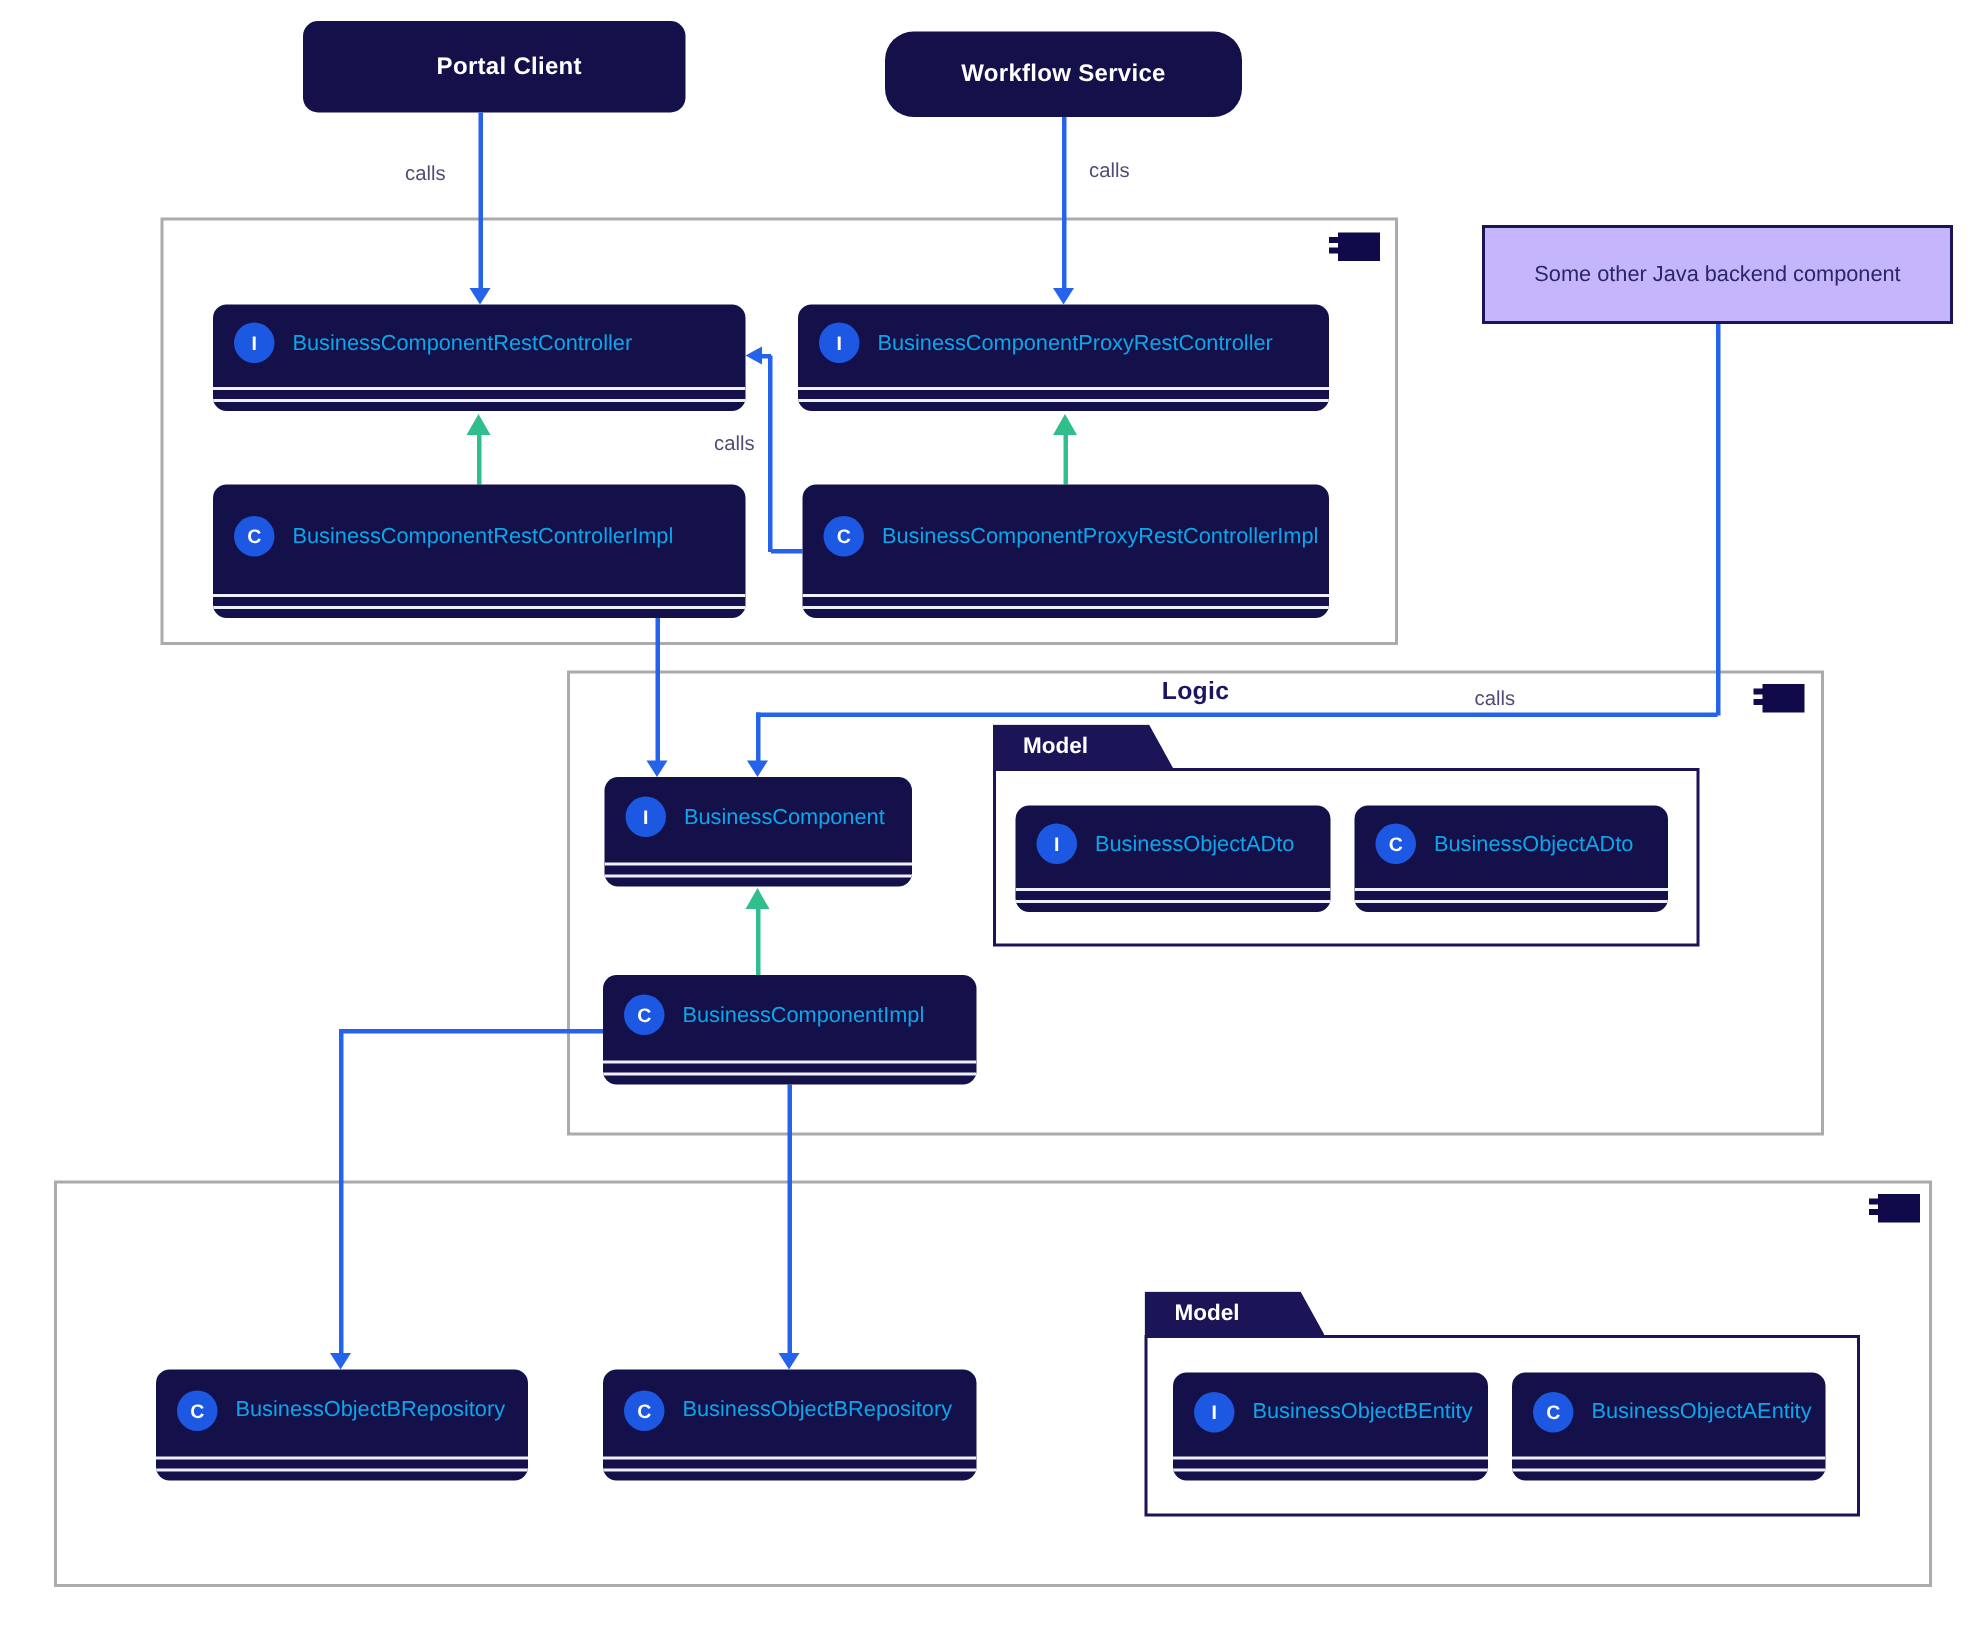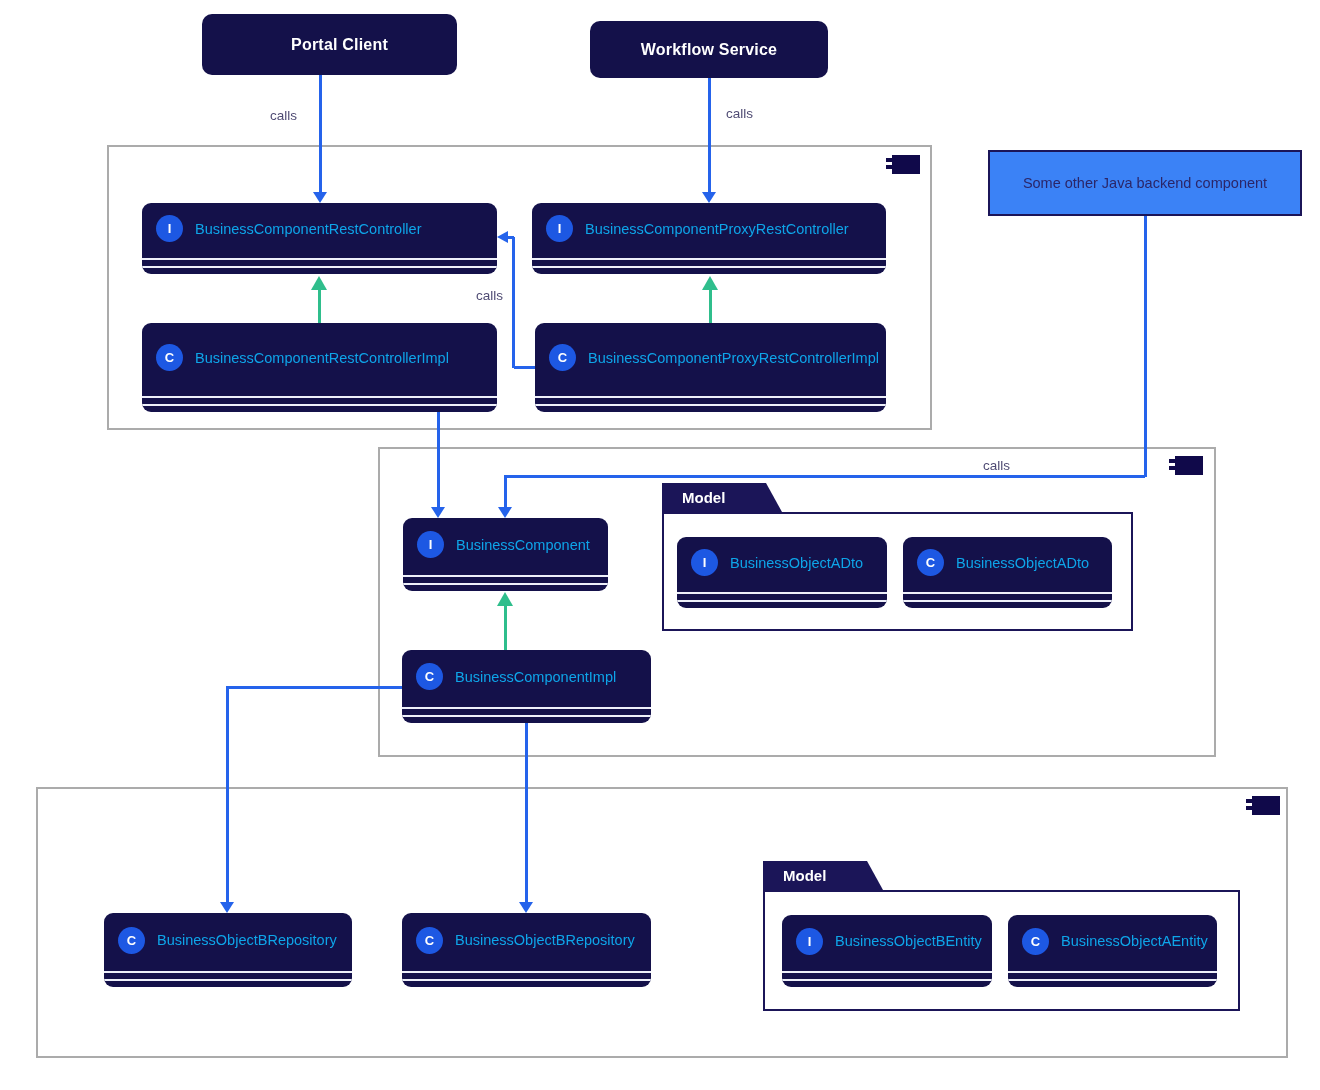--- a/index.html
+++ b/index.html
@@ -8,21 +8,21 @@
     font-family:"Liberation Sans", sans-serif;overflow:hidden;
   }
   
   .layer{position:absolute;background:#ffffff;border:2px solid #ababab;box-sizing:border-box;}
   .layer-title{position:absolute;text-align:center;font-weight:bold;font-size:16.5px;color:#1b1464;letter-spacing:.2px;}
   .diagram-title{position:absolute;text-align:center;font-weight:bold;font-size:16.5px;color:#1b1464;}
 
   
   .ext-node{position:absolute;background:#14114a;border-radius:10px;display:flex;align-items:center;justify-content:center;
     color:#ffffff;font-weight:bold;font-size:16px;letter-spacing:.2px;}
-  .note-node{position:absolute;background:#3b82f6;border:2.5px solid #1b1558;display:flex;align-items:center;justify-content:center;
+  .note-node{position:absolute;background:#c4b5fd;border:2.5px solid #1b1558;display:flex;align-items:center;justify-content:center;
     color:#2b2668;font-size:14.5px;box-sizing:border-box;}
 
   
   .cbox{position:absolute;background:#14114a;border-radius:9px;overflow:hidden;z-index:6;}
   .crow{display:flex;align-items:center;gap:12px;padding-left:14px;height:calc(100% - 20px);}
   .badge{width:27px;height:27px;border-radius:50%;background:#1d58e3;color:#fff;font-weight:bold;font-size:13px;
     display:flex;align-items:center;justify-content:center;flex:0 0 27px;}
   .cname{color:#0ea5e9;font-size:14.5px;white-space:nowrap;}
   .sep{position:absolute;left:0;right:0;height:2px;background:#eef0fa;}
   .s1{bottom:14px;} .s2{bottom:6px;}
@@ -52,41 +52,42 @@
 </style>
 </head>
 <body>
 
 <div class="canvas">
 
   <div class="layer" style="left:107px;top:145px;width:825px;height:285px;"></div>
   <div class="layer" style="left:378px;top:447px;width:838px;height:310px;"></div>
   <div class="layer" style="left:36px;top:787px;width:1252px;height:271px;"></div>
 
+  <div class="layer-title" style="left:378px;top:452px;width:838px;">Logic</div>
 
   <span class="pkg-icon" style="left:886px;top:155px;">
       <span class="pkg-bar pb1"></span>
       <span class="pkg-bar pb2"></span>
       <span class="pkg-rect"></span>
     </span>
   <span class="pkg-icon" style="left:1169px;top:456px;">
       <span class="pkg-bar pb1"></span>
       <span class="pkg-bar pb2"></span>
       <span class="pkg-rect"></span>
     </span>
   <span class="pkg-icon" style="left:1246px;top:796px;">
       <span class="pkg-bar pb1"></span>
       <span class="pkg-bar pb2"></span>
       <span class="pkg-rect"></span>
     </span>
 
   <div class="ext-node" style="left:202px;top:14px;width:235px;height:61px;padding-left:20px;">
     <span>Portal Client</span>
   </div>
-  <div class="ext-node" style="left:590px;top:21px;width:238px;height:57px;">
+  <div class="ext-node" style="left:590px;top:21px;width:238px;height:57px;border-radius:19px;">
     <span>Workflow Service</span>
   </div>
   <div class="note-node" style="left:988px;top:150px;width:314px;height:66px;">
     <span>Some other Java backend component</span>
   </div>
 
   <div class="mtab" style="left:662px;top:483px;width:120px;height:29px;">Model</div>
   <div class="mbody" style="left:662px;top:512px;width:471px;height:119px;"></div>
   <div class="mtab" style="left:763px;top:861px;width:120px;height:29px;">Model</div>
   <div class="mbody" style="left:763px;top:890px;width:477px;height:121px;"></div>

